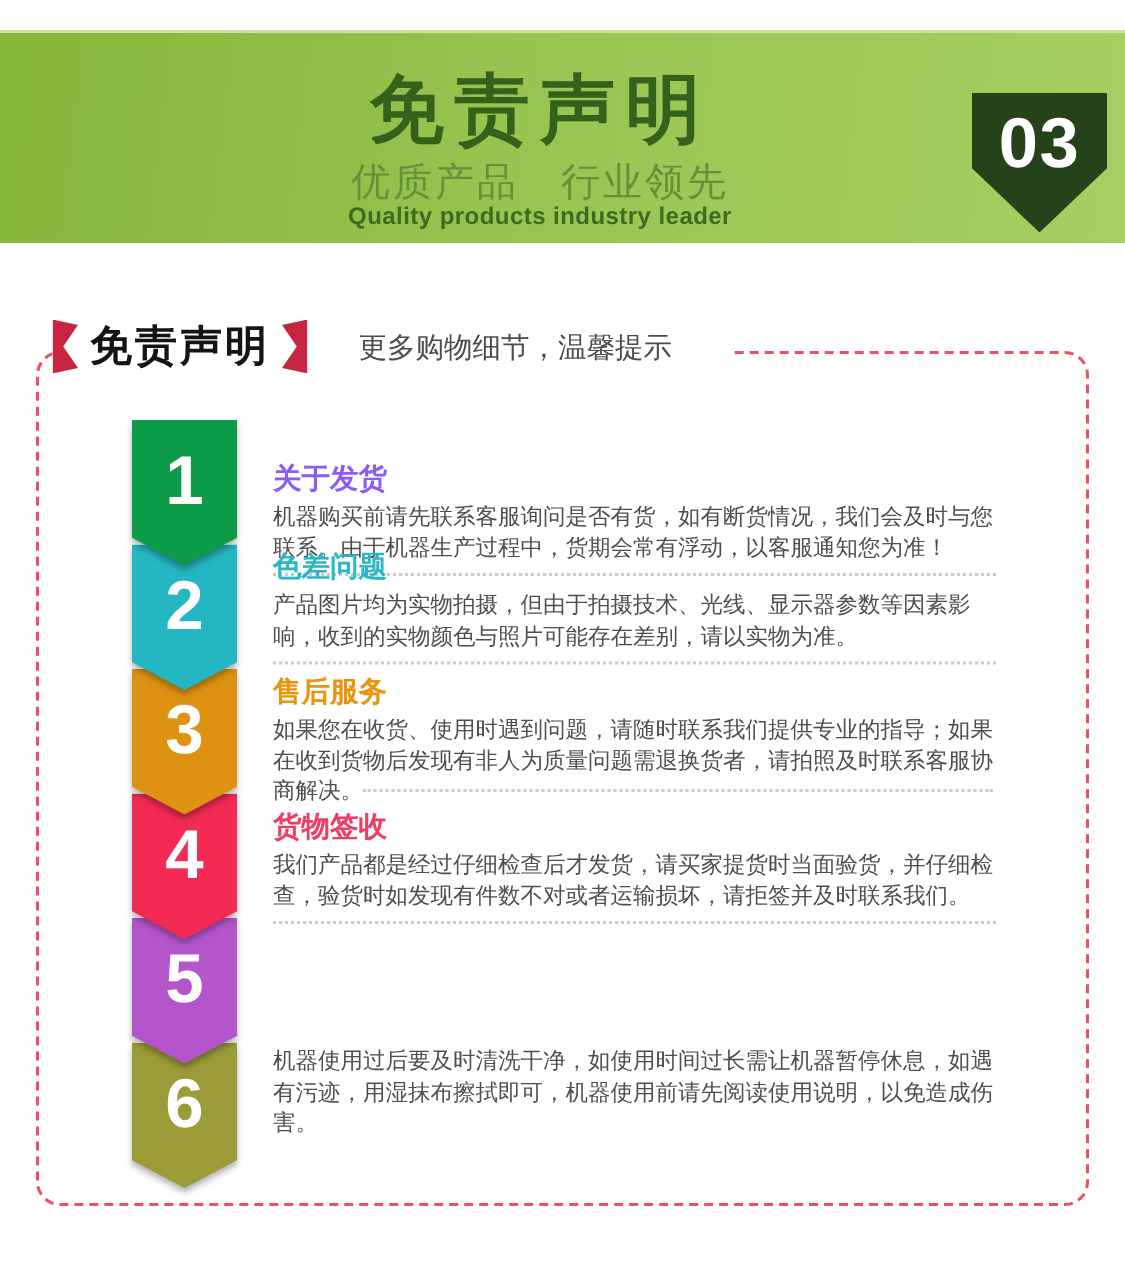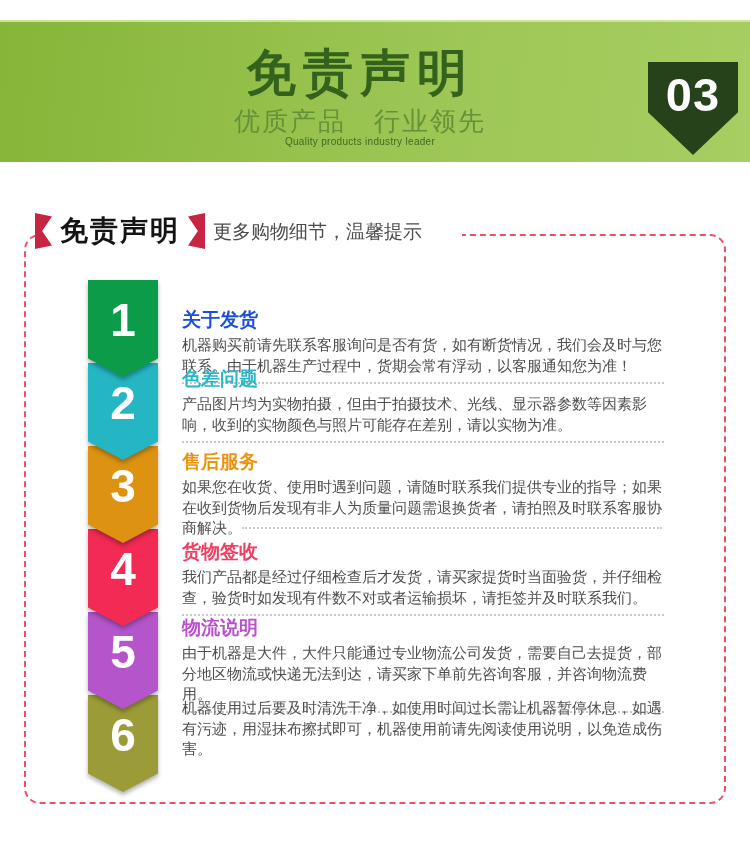--- a/index.html
+++ b/index.html
@@ -14,21 +14,21 @@
     border-top:2px solid #cfe3a0;
   }
   .banner-title{
     margin:0;padding:24px 30px 0 0;font-size:50px;font-weight:bold;
     letter-spacing:7px;color:#34611b;line-height:54px;
   }
   .banner-sub-cn{
     font-size:26px;color:#649238;letter-spacing:2px;margin-top:4px;padding-right:30px;
   }
   .banner-sub-en{
-    font-size:10px;font-weight:normal;color:#3d6b21;margin-top:-3px;
+    font-size:16px;font-weight:bold;color:#3d6b21;margin-top:-3px;
     padding-right:30px;letter-spacing:0.3px;
   }
   .banner-badge{
     position:absolute;top:0;right:12px;width:90px;height:93px;
     background:#26421a;clip-path:polygon(0 0,100% 0,100% 54%,50% 100%,0 54%);
     color:#ffffff;font-size:47px;font-weight:bold;line-height:66px;
     text-align:center;letter-spacing:1px;margin-top:40px;
   }
   
   .notice-box{
@@ -37,21 +37,21 @@
   }
   .notice-header{
     position:absolute;top:-27px;left:9px;height:44px;
     display:flex;align-items:center;background:#ffffff;
     padding:0 40px 6px 0;
   }
   .bracket{width:17px;height:36px;background:#c72541;flex:none;}
   .bracket-l{clip-path:polygon(0 0,100% 10%,42% 50%,100% 90%,0 100%);}
   .bracket-r{clip-path:polygon(100% 0,0 10%,58% 50%,0 90%,100% 100%);}
   .ribbon-title{font-size:28px;font-weight:bold;color:#141414;letter-spacing:2px;margin:0 8px;white-space:nowrap;}
-  .header-sub{font-size:19px;color:#4c4c4c;margin-left:8px;padding-top:2px;white-space:nowrap;}
+  .header-sub{font-size:19px;color:#4c4c4c;margin-left:34px;padding-top:2px;white-space:nowrap;}
   
   .sections{position:absolute;top:44px;left:62px;}
   .section{display:flex;height:83px;}
   .badge-col{width:70px;position:relative;flex:none;}
   .section:nth-child(1) .badge-col{z-index:6}
   .section:nth-child(2) .badge-col{z-index:5}
   .section:nth-child(3) .badge-col{z-index:4}
   .section:nth-child(4) .badge-col{z-index:3}
   .section:nth-child(5) .badge-col{z-index:2}
   .section:nth-child(6) .badge-col{z-index:1}
@@ -90,21 +90,21 @@
 
     <div class="sections">
 
       <div class="section">
         <div class="badge-col">
           <div class="badge-wrap">
             <div class="badge" style="background: rgb(12, 156, 73);">1</div>
           </div>
         </div>
         <div class="text-col">
-          <h3 class="sec-title" style="color: #1d4ed8; margin-top: 28px;">关于发货</h3>
+          <h3 class="sec-title" style="color: #8b5cf6; margin-top: 28px;">关于发货</h3>
           <p class="sec-body">机器购买前请先联系客服询问是否有货，如有断货情况，我们会及时与您联系。由于机器生产过程中，货期会常有浮动，以客服通知您为准！</p>
           <div class="sep"></div>
         </div>
       </div>
 
       <div class="section">
         <div class="badge-col">
           <div class="badge-wrap">
             <div class="badge" style="background: rgb(37, 182, 195);">2</div>
           </div>
@@ -140,25 +140,20 @@
           <div class="sep"></div>
         </div>
       </div>
 
       <div class="section">
         <div class="badge-col">
           <div class="badge-wrap">
             <div class="badge" style="background: rgb(180, 85, 203);">5</div>
           </div>
         </div>
-        <div class="text-col">
-          <h3 class="sec-title" style="color: rgb(187, 80, 207);">物流说明</h3>
-          <p class="sec-body">由于机器是大件，大件只能通过专业物流公司发货，需要自己去提货，部分地区物流或快递无法到达，请买家下单前先咨询客服，并咨询物流费用。</p>
-          <div class="sep"></div>
-        </div>
       </div>
 
       <div class="section">
         <div class="badge-col">
           <div class="badge-wrap">
             <div class="badge" style="background: rgb(155, 156, 55);">6</div>
           </div>
         </div>
         <div class="text-col">
           <p class="sec-body">机器使用过后要及时清洗干净，如使用时间过长需让机器暂停休息，如遇有污迹，用湿抹布擦拭即可，机器使用前请先阅读使用说明，以免造成伤害。</p>

